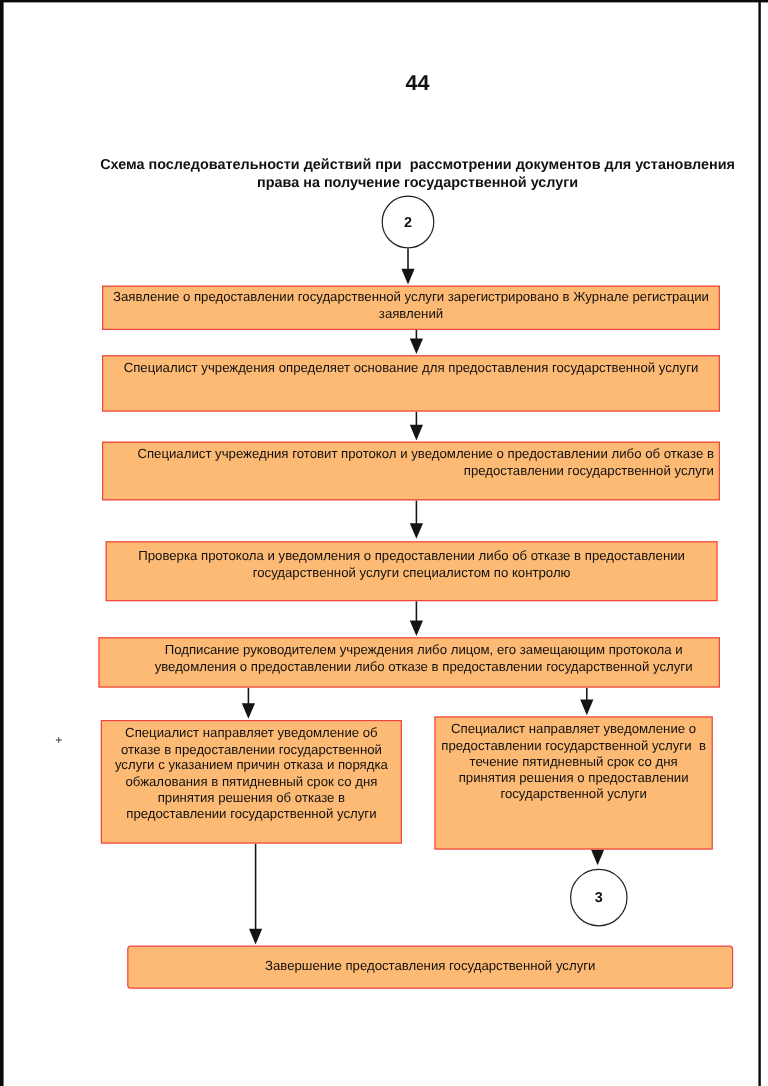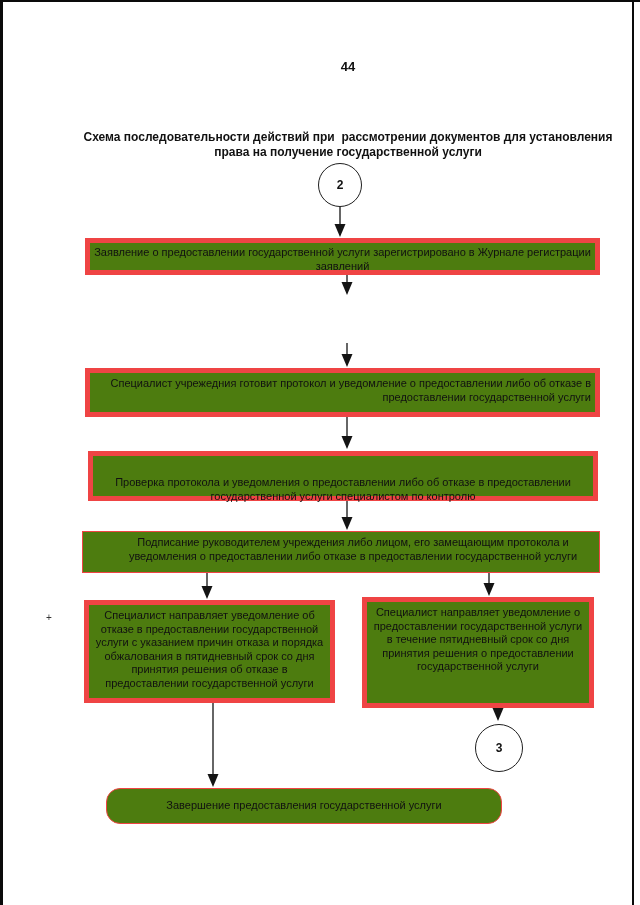--- a/index.html
+++ b/index.html
@@ -21,55 +21,55 @@
     background: #0a0a0a;
   }
   .frame-top   { left: 0; top: 0; width: 640px; height: 2px; }
   .frame-left  { left: 0; top: 0; width: 3px; height: 905px; }
   .frame-right { left: 632px; top: 0; width: 2px; height: 905px; }
 
   .page-number {
     position: absolute;
     left: 70px; top: 59px; width: 556px;
     text-align: center;
-    font-size: 13px;
+    font-size: 18px;
     font-weight: bold;
   }
   .doc-title {
     position: absolute;
     left: 70px; top: 88px; width: 556px;
     text-align: center;
     font-size: 12px;
     font-weight: bold;
     line-height: 15px;
     white-space: pre-wrap;
     margin-top: 42px;
   }
 
   .flow-box {
     position: absolute;
     box-sizing: border-box;
-    border: 5px solid #ef4444;
-    background: #4d7c0f;
+    border: 1px solid #ef4444;
+    background: #fdba74;
     text-align: center;
     font-size: 11px;
     line-height: 13.5px;
     padding: 4px 4px 0 4px;
     white-space: pre-wrap;
   }
   .box-step1 { left: 85px;  top: 238px; width: 515px; height: 37px; padding-top: 3px; }
   .box-step2 { left: 85px;  top: 296px; width: 515px; height: 47px; }
   .box-step3 { left: 85px;  top: 368px; width: 515px; height: 49px; text-align: right; }
-  .box-step4 { left: 88px;  top: 451px; width: 510px; height: 50px; padding-top: 20px; }
+  .box-step4 { left: 88px;  top: 451px; width: 510px; height: 50px; padding-top: 6px; }
   .box-step5 { left: 82px;  top: 531px; width: 518px; height: 42px; border-width: 1.5px; padding-left: 28px; }
   .box-branch-left  { left: 84px;  top: 600px; width: 251px; height: 103px; }
   .box-branch-right { left: 362px; top: 597px; width: 232px; height: 111px; }
   .box-final {
-    left: 106px; top: 788px; width: 396px; height: 36px;
-    border-radius: 14px;
+    left: 106px; top: 788px; width: 505px; height: 36px;
+    border-radius: 3px;
     border-width: 1.5px;
     padding-top: 10px;
   }
 
   .connector-circle {
     position: absolute;
     box-sizing: border-box;
     border: 1.4px solid #1f1f1f;
     border-radius: 50%;
     background: #fff;
@@ -143,20 +143,21 @@
     </g>
     <g>
       <line x1="498" y1="688" x2="498" y2="709"></line>
       <polygon points="498,721 492.5,708 503.5,708"></polygon>
     </g>
   </svg>
 
   <div class="connector-circle circle-2">2</div>
 
   <div class="flow-box box-step1">Заявление о предоставлении государственной услуги зарегистрировано в Журнале регистрации заявлений</div>
+  <div class="flow-box box-step2">Специалист учреждения определяет основание для предоставления государственной услуги</div>
   <div class="flow-box box-step3">Специалист учрежедния готовит протокол и уведомление о предоставлении либо об отказе в предоставлении государственной услуги</div>
   <div class="flow-box box-step4">Проверка протокола и уведомления о предоставлении либо об отказе в предоставлении государственной услуги специалистом по контролю</div>
   <div class="flow-box box-step5">Подписание руководителем учреждения либо лицом, его замещающим протокола и уведомления о предоставлении либо отказе в предоставлении государственной услуги</div>
 
   <div class="flow-box box-branch-left">Специалист направляет уведомление об отказе в предоставлении государственной услуги с указанием причин отказа и порядка обжалования в пятидневный срок со дня принятия решения об отказе в предоставлении государственной услуги</div>
   <div class="flow-box box-branch-right">Специалист направляет уведомление о предоставлении государственной услуги  в течение пятидневный срок со дня принятия решения о предоставлении государственной услуги</div>
 
   <div class="connector-circle circle-3">3</div>
 
   <div class="flow-box box-final">Завершение предоставления государственной услуги</div>

